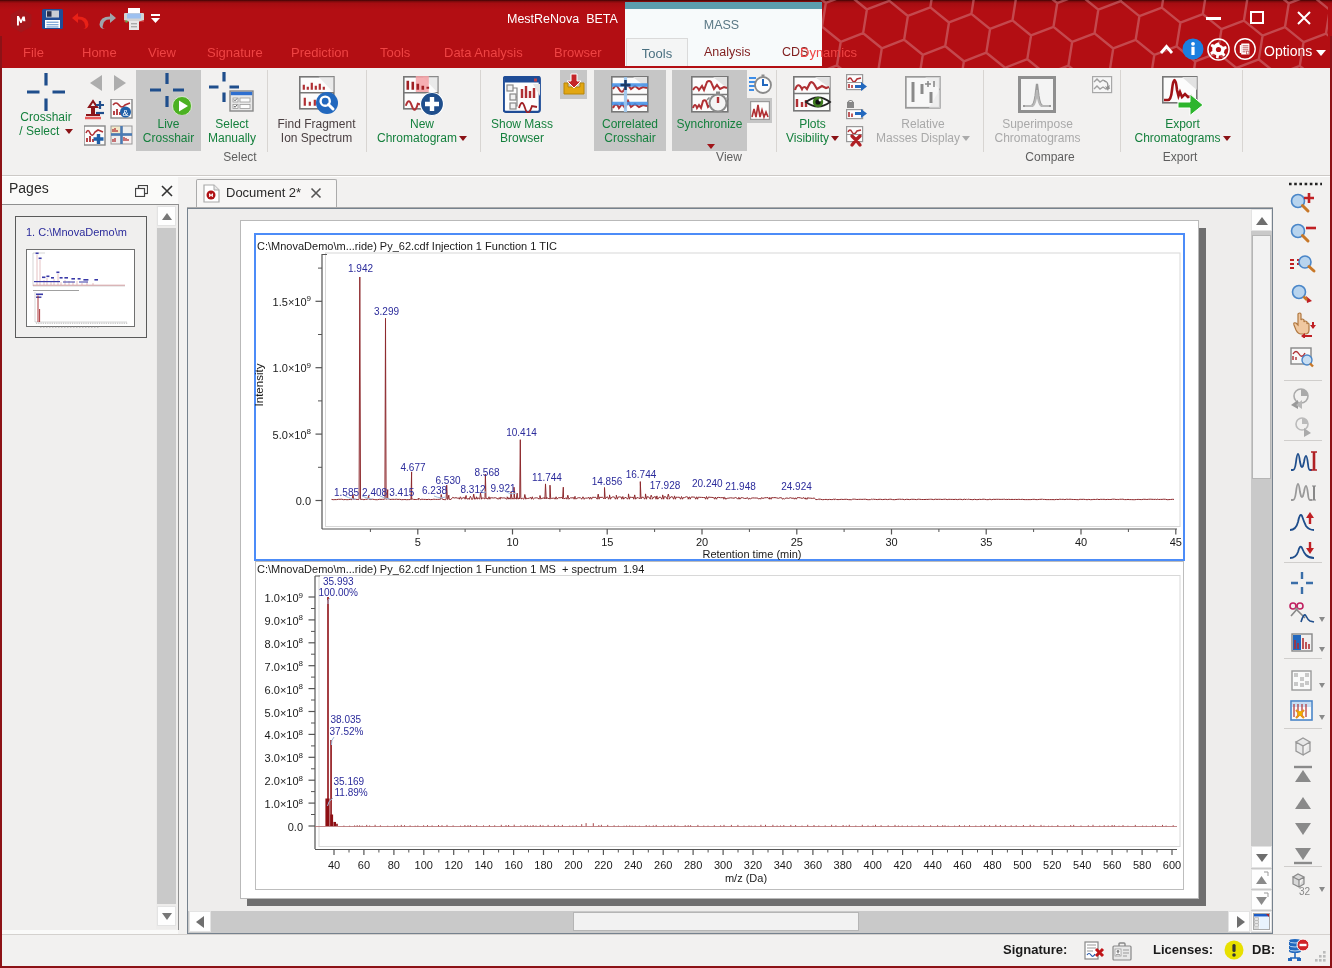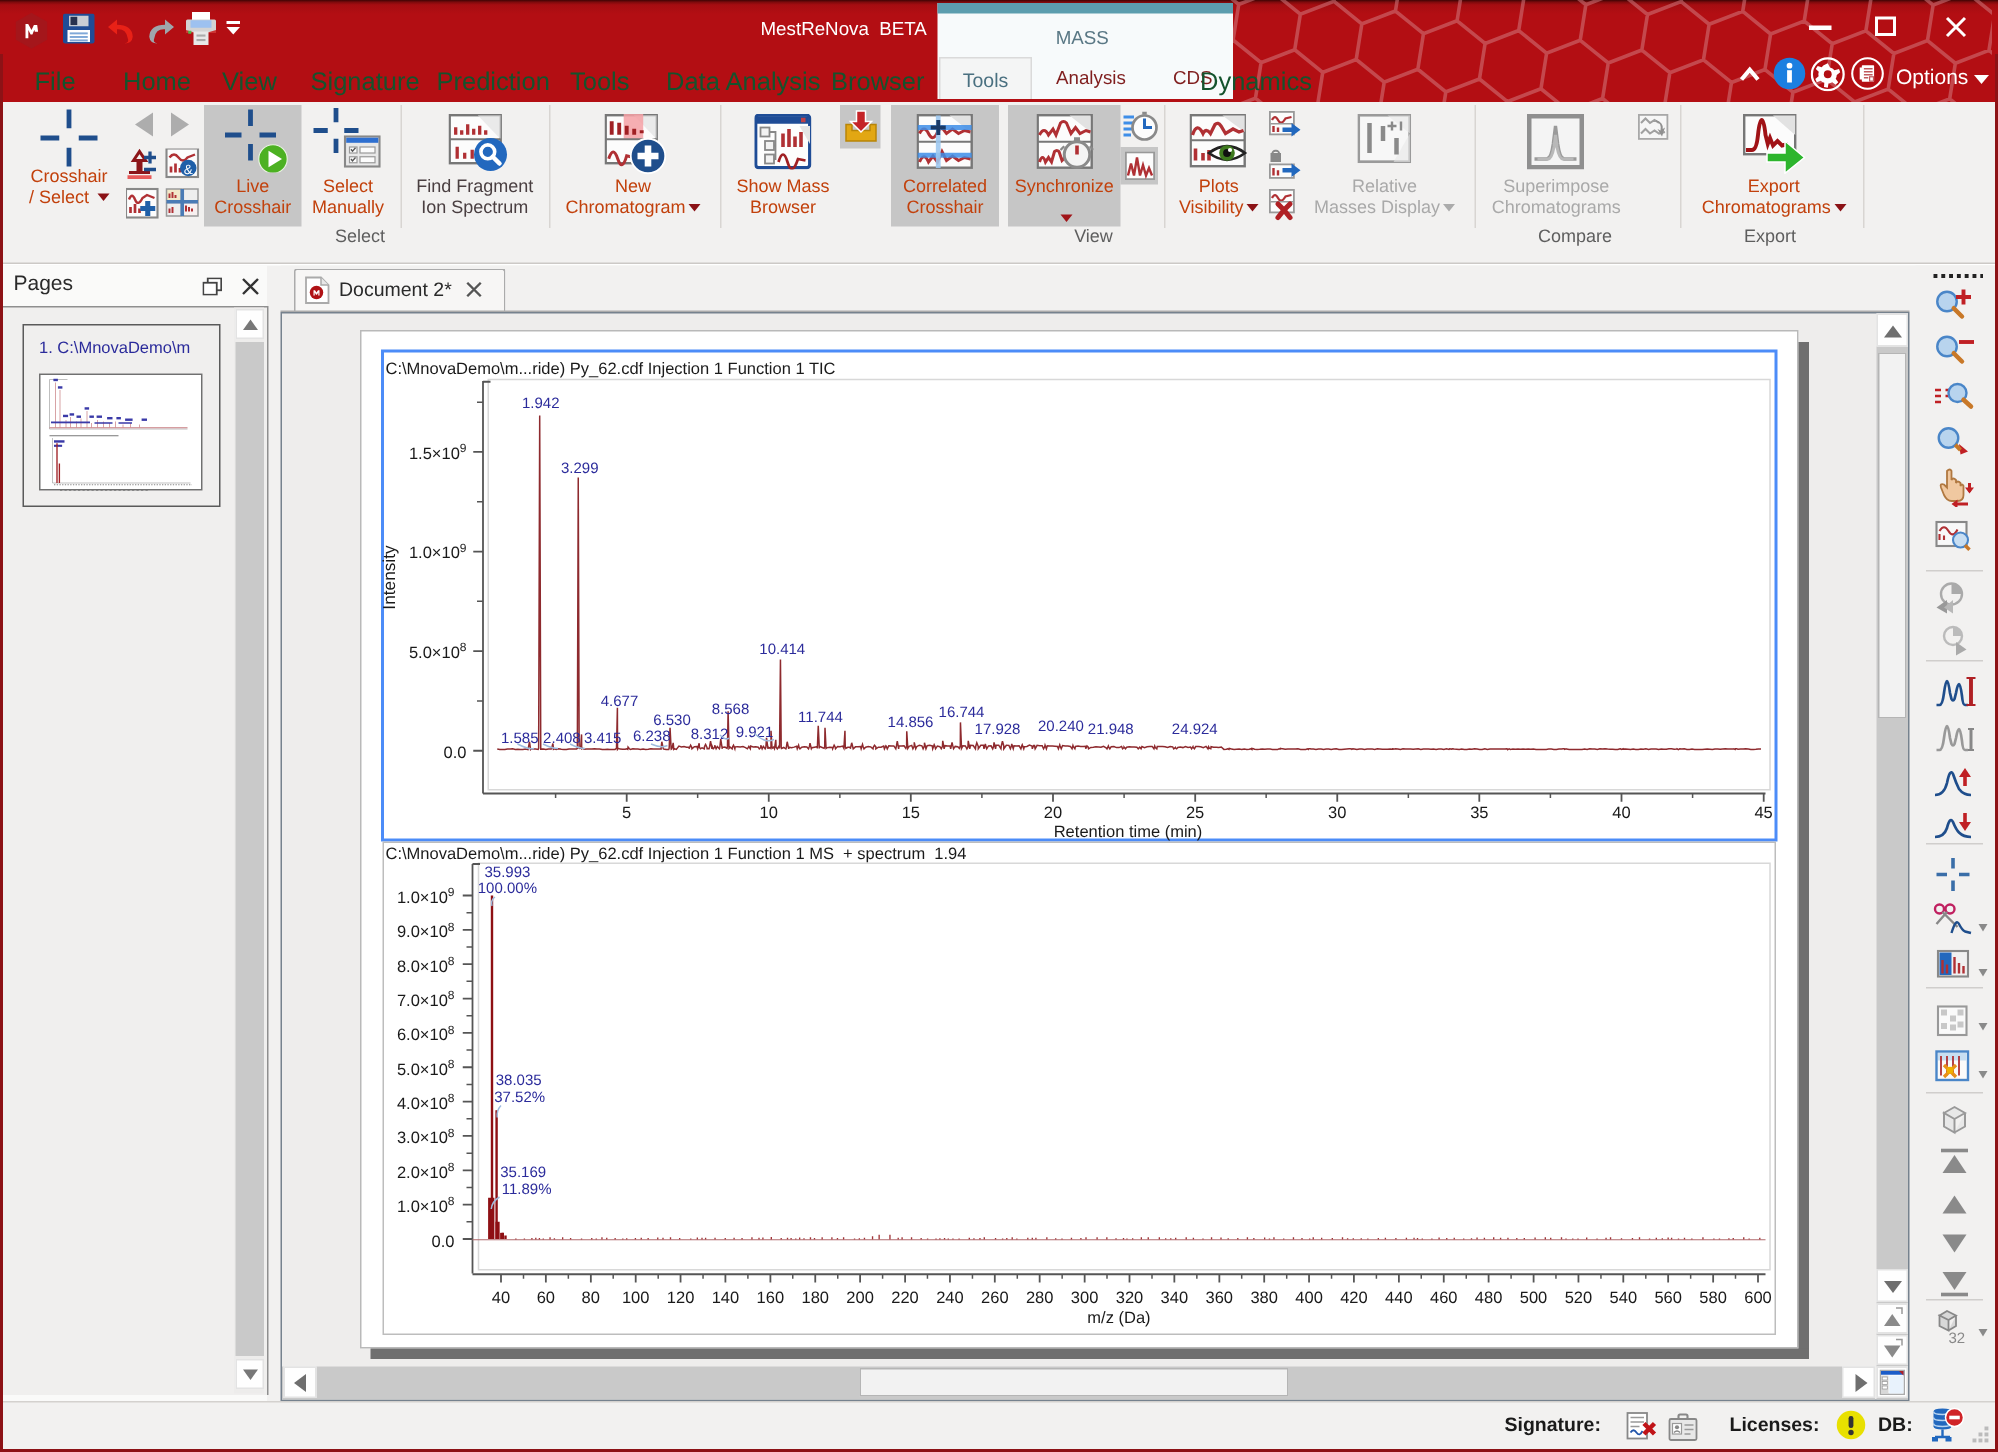--- a/index.html
+++ b/index.html
@@ -3,32 +3,32 @@
 <style>
 *{margin:0;padding:0;box-sizing:border-box}
 html,body{width:1332px;height:968px;overflow:hidden}
 body{font-family:"Liberation Sans",sans-serif;position:relative;background:#fff}
 #win{position:absolute;left:0;top:0;width:1332px;height:968px}
 .abs{position:absolute}
 
 #titlebar{left:0;top:0;width:1332px;height:36px;background:linear-gradient(#3D0404 0%,#7E0A0C 4%,#A50D11 9%,#B30E13 26%,#B30E13 100%)}
 #menubar{left:0;top:36px;width:1332px;height:32px;background:#B30E13}
 #hexwrap{left:818px;top:0;width:510px;height:68px;overflow:hidden}
-.menuitem{position:absolute;top:9px;color:#14532d;font-size:17px;white-space:nowrap}
+.menuitem{position:absolute;top:9px;color:#ef4444;font-size:13px;white-space:nowrap}
 #masstab{left:625px;top:2px;width:197px;height:64px;background:#F7FAFB}
 #masstealbar{left:625px;top:2px;width:197px;height:7px;background:#5C9DAE}
 #massLbl{left:625px;top:18px;width:193px;text-align:center;color:#5A7885;font-size:12.5px}
 .mtab{position:absolute;top:45px;font-size:12.5px;color:#7f1d1d}
 #mtools{left:626px;top:38px;width:62px;height:28px;background:#F4F5F5;border:1px solid #DADADA;border-bottom:none;color:#4A7080;font-size:13px;text-align:center;padding-top:7px}
 #titletext{left:507px;top:12px;color:#fff;font-size:12.5px}
 
 #ribbon{left:0;top:68px;width:1332px;height:108px;background:#F2F1F0;border-bottom:1px solid #CCC9C6}
 .rsep{position:absolute;top:70px;width:1px;height:82px;background:#D8D5D2}
 .rlabel{position:absolute;top:150px;font-size:12px;color:#5E5E5E;text-align:center;white-space:nowrap}
-.rbtn-text{position:absolute;font-size:12px;color:#c2410c;text-align:center;line-height:14px;white-space:nowrap}
+.rbtn-text{position:absolute;font-size:12px;color:#15803d;text-align:center;line-height:14px;white-space:nowrap}
 .pressed{background:#C6C6C6}
 .darr{display:inline-block;width:0;height:0;border-left:4px solid transparent;border-right:4px solid transparent;border-top:5px solid #8B1216;vertical-align:middle;margin-left:2px}
 .darr-g{display:inline-block;width:0;height:0;border-left:4px solid transparent;border-right:4px solid transparent;border-top:5px solid #ABABAB;vertical-align:middle;margin-left:2px}
 .gray-text{color:#A9A9A9}
 
 #main{left:0;top:177px;width:1332px;height:757px;background:#F2F1F0}
 #pagespanel{left:0;top:0;width:178px;height:757px;background:#FAFAF9}
 #pagesbody{left:2px;top:27px;width:176px;height:726px;background:#F0EFEE;border-top:1px solid #8F8F8F}
 #tabbar{left:187px;top:0;width:1141px;height:31px;background:#F2F1F0}
 #viewport{left:187px;top:31px;width:1086px;height:726px;background:#EEEDEC;border:1px solid #76828E}

